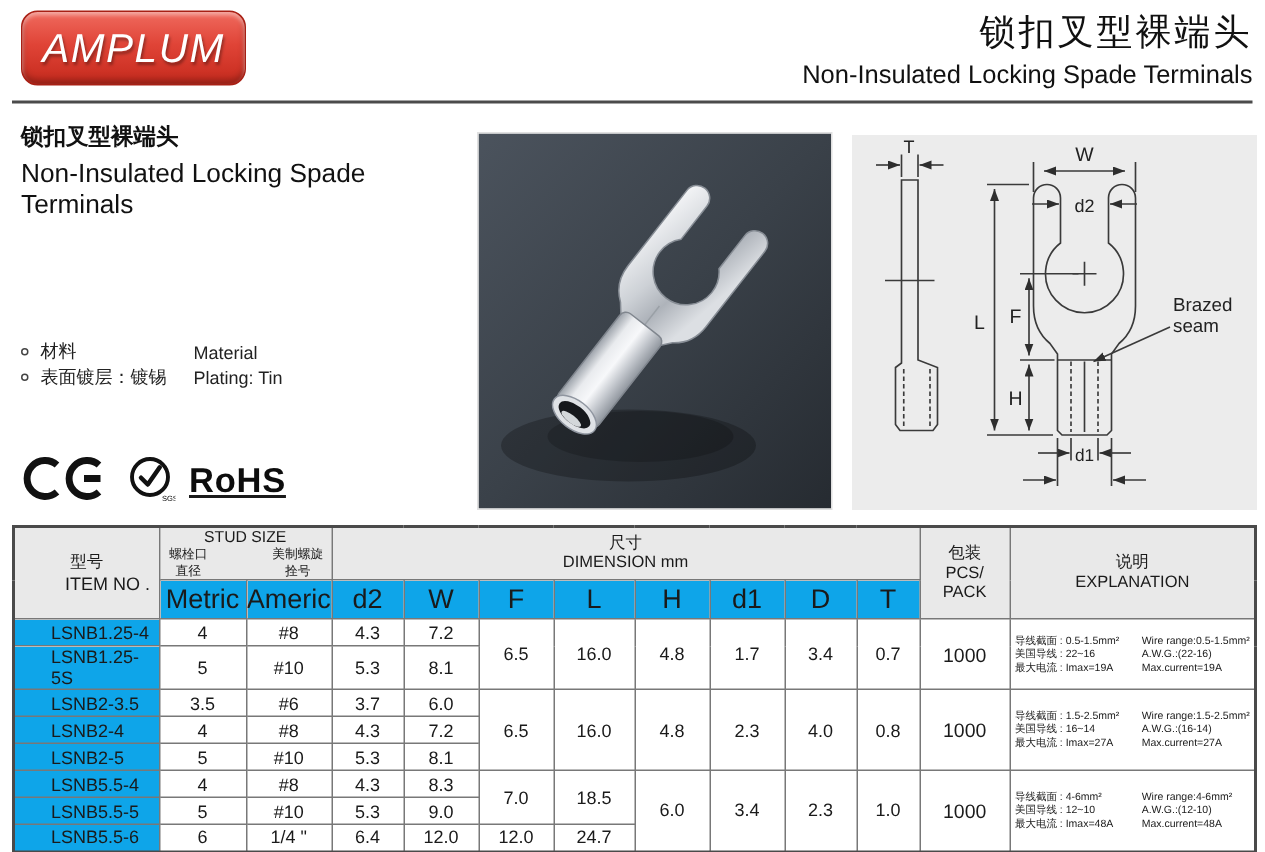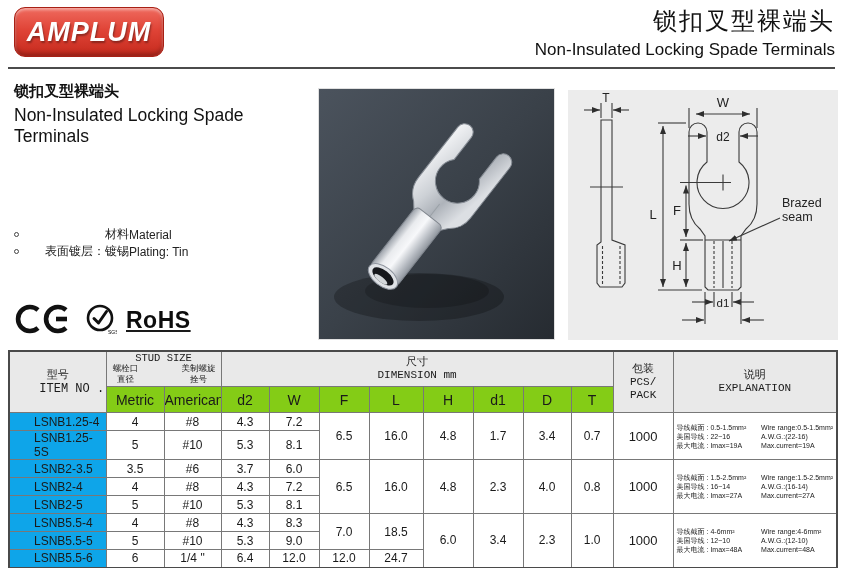--- a/index.html
+++ b/index.html
@@ -6,33 +6,33 @@
   body { background:#fff; }
   .page { position:relative; width:843px; height:568px; background:#fff; overflow:hidden;
           font-family:"Liberation Sans","DejaVu Sans",sans-serif; color:#1a1a1a; }
 
   
   .logo { position:absolute; left:14px; top:7px; width:150px; height:50px;
           background:linear-gradient(180deg,#ef6a5e 0%,#e04437 45%,#c52a1d 100%);
           border-radius:11px; border:1px solid #a82015;
           box-shadow:inset 0 2px 3px rgba(255,255,255,.45), inset 0 -3px 4px rgba(0,0,0,.25);
           display:flex; align-items:center; justify-content:center; }
-  .logo-text { color:#fff; font-weight:bold; font-style:italic; font-size:27px;
+  .logo-text { color:#fff; font-weight:normal; font-style:italic; font-size:27px;
                letter-spacing:1px; text-shadow:1px 2px 2px rgba(0,0,0,.35); }
   .header-titles { position:absolute; right:8px; top:5px; text-align:right; }
   .h-title-zh { font-size:24px; letter-spacing:2px; color:#111; }
   .h-title-en { font-size:17px; margin-top:3px; color:#111; }
   .header-rule { position:absolute; left:8px; right:8px; top:67px; border-top:2px solid #4b4b4b; }
 
   
   .intro { position:absolute; left:14px; top:82px; width:300px; }
   .intro-title-zh { font-size:15px; font-weight:bold; color:#111; }
   .intro-title-en { font-size:17.5px; width:245px; line-height:21px; margin-top:4px; color:#111; }
   .specs { position:absolute; left:14px; top:226px; width:300px; }
-  .spec-row { display:flex; align-items:center; height:17px; font-size:12px; color:#222;text-align:right; }
+  .spec-row { display:flex; align-items:center; height:17px; font-size:12px; color:#222; }
   .bullet { width:5px; height:5px; border:1.5px solid #444; border-radius:50%;
             margin-right:8px; flex:0 0 auto; }
   .spec-zh { width:102px; }
   .spec-en { }
   .certs { position:absolute; left:12px; top:303px; display:flex; align-items:center; gap:9px;text-decoration:underline; }
   .rohs { font-size:23px; font-weight:bold; color:#0d0d0d; letter-spacing:.5px; }
 
   
   .photo { position:absolute; left:318px; top:88px; width:237px; height:252px;
            border:1px solid #e0e0e0; }
@@ -41,22 +41,22 @@
 
   
   .spec-table { position:absolute; left:8px; top:350px; width:828px;
                 border-collapse:collapse; table-layout:fixed; }
   .spec-table td, .spec-table th { border:1px solid #787878; text-align:center;
                 padding:0; font-weight:normal; overflow:hidden; }
   .spec-table { border:2px solid #4a4a4a; }
   .hdrA td { background:#e9e9e9; }
   .hdrA { height:34px; }
   .hdrB { height:26px; }
-  .hdrB td { background:#84cc16; font-size:14px; }
-  .gray { background:#e9e9e9 !important;font-family:Liberation Mono, monospace; }
+  .hdrB td { background:#0ea5e9; font-size:18px; }
+  .gray { background:#e9e9e9 !important; }
   tr.body-row { height:18px; }
   td.item-cell { background:#0ea5e9; text-align:left; padding-left:24px; font-size:12px; }
   td.num { font-size:12px; background:#fff; }
   td.pack-cell { font-size:13px; background:#fff; }
   .hz { font-size:11px; line-height:13px; }
   .he { font-size:12px; line-height:14px;padding-left:28px; }
   .stud-en { font-size:10.5px; line-height:12px; }
   .stud-zh { font-size:8.5px; line-height:11px; display:flex; justify-content:space-around; padding:0 4px;gap:40px; }
   .pack-line { font-size:11px; line-height:13px; }
   td.exp-cell { background:#fff; padding:1px 3px; }

